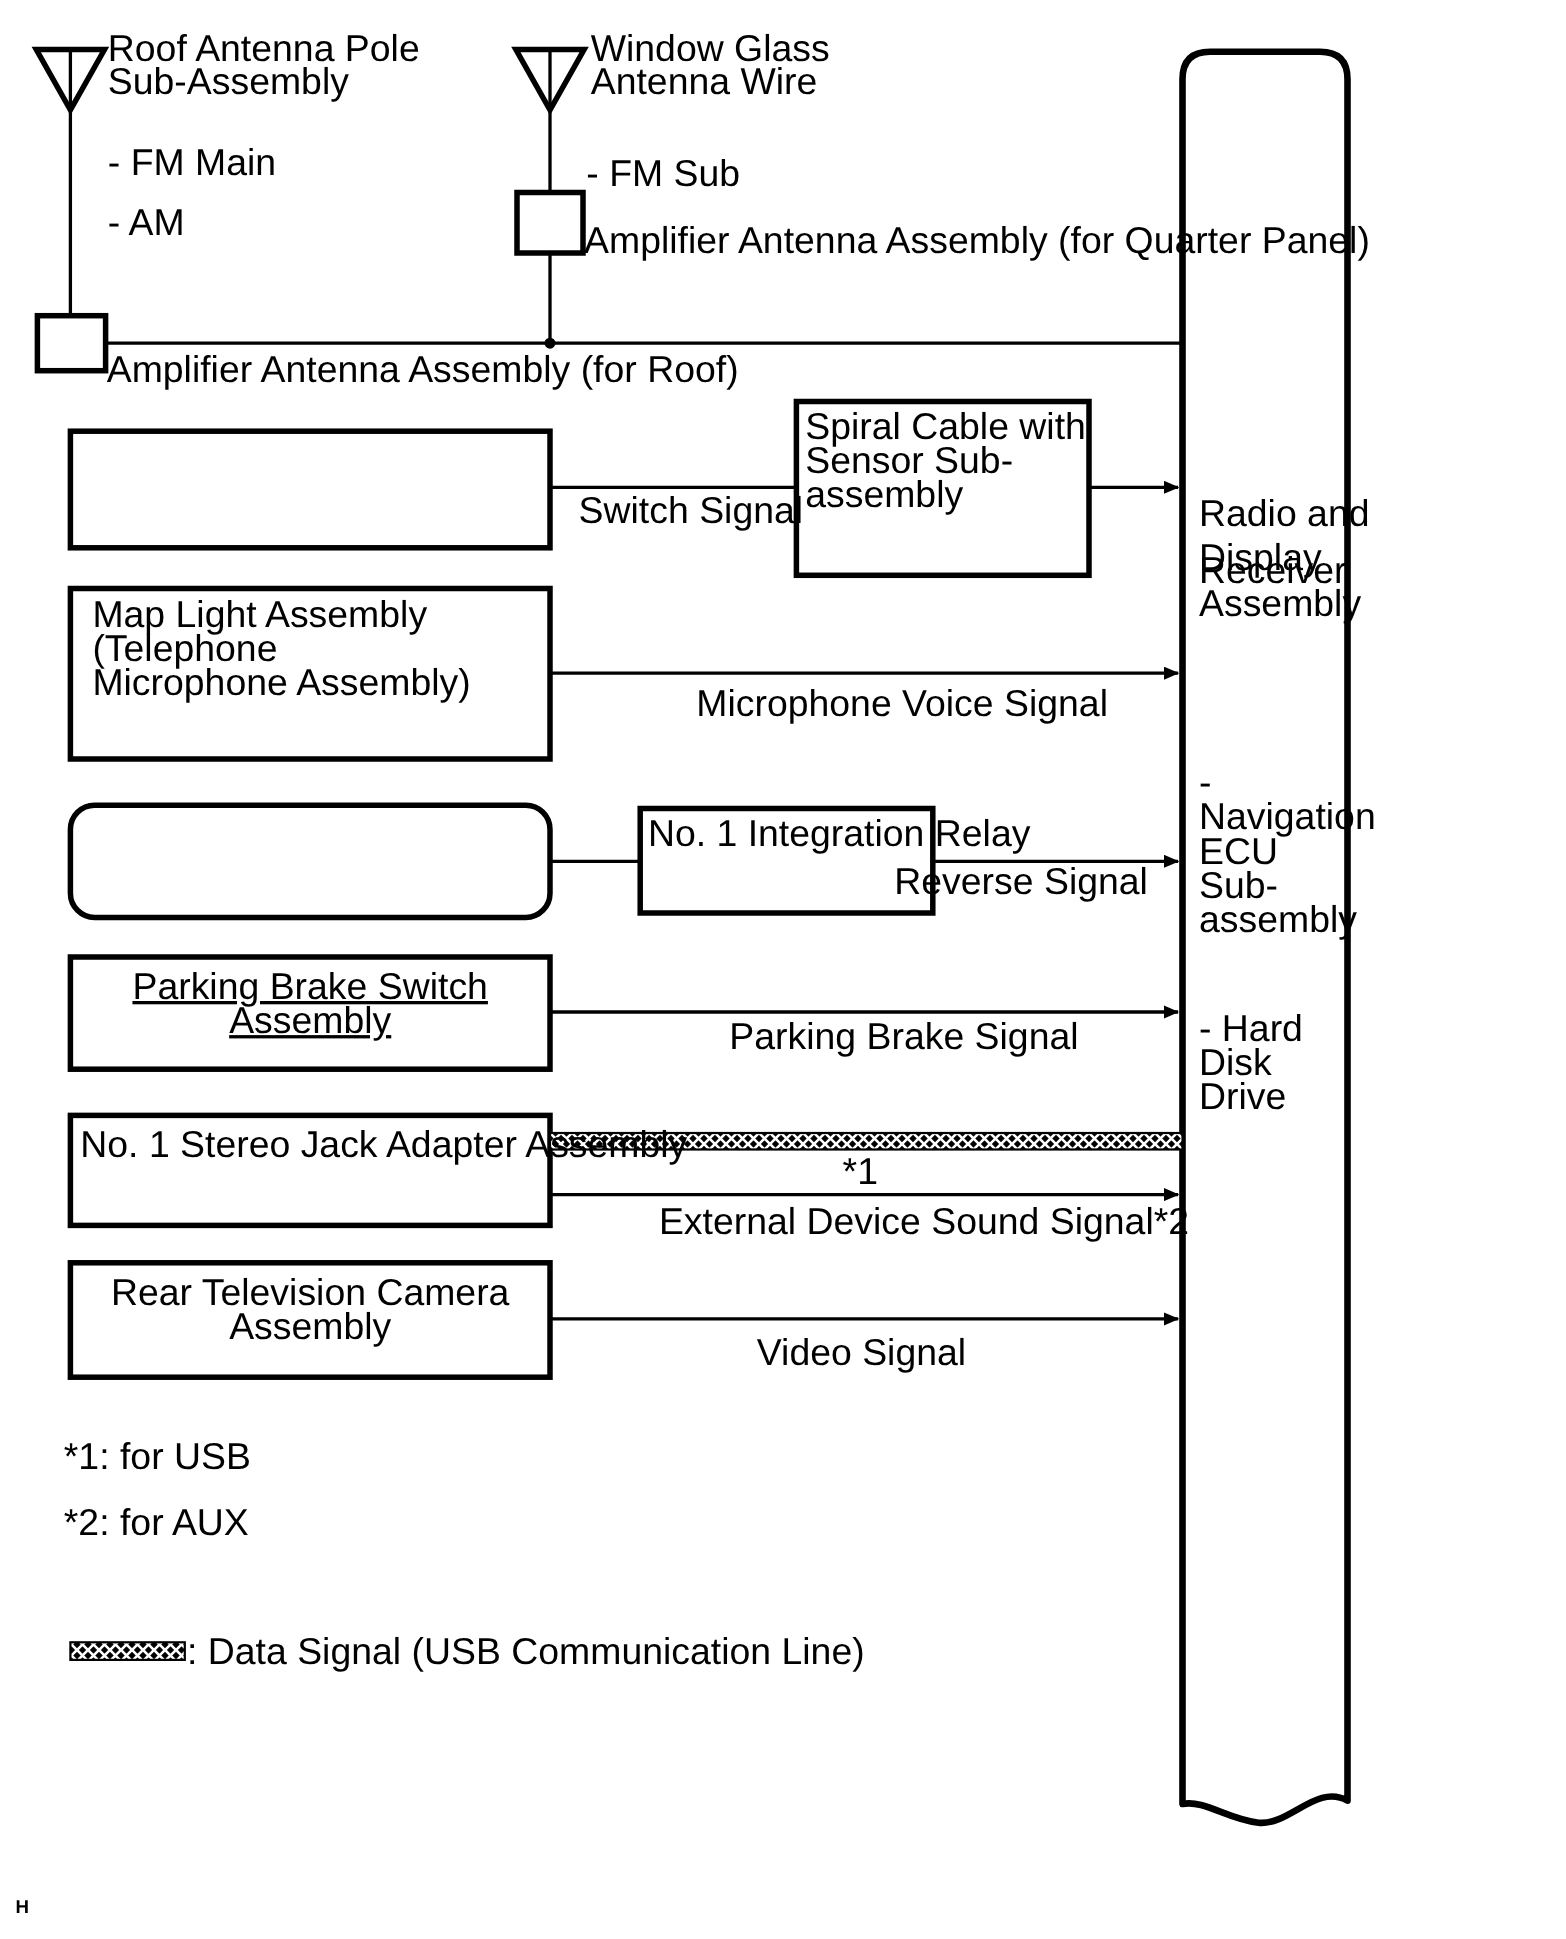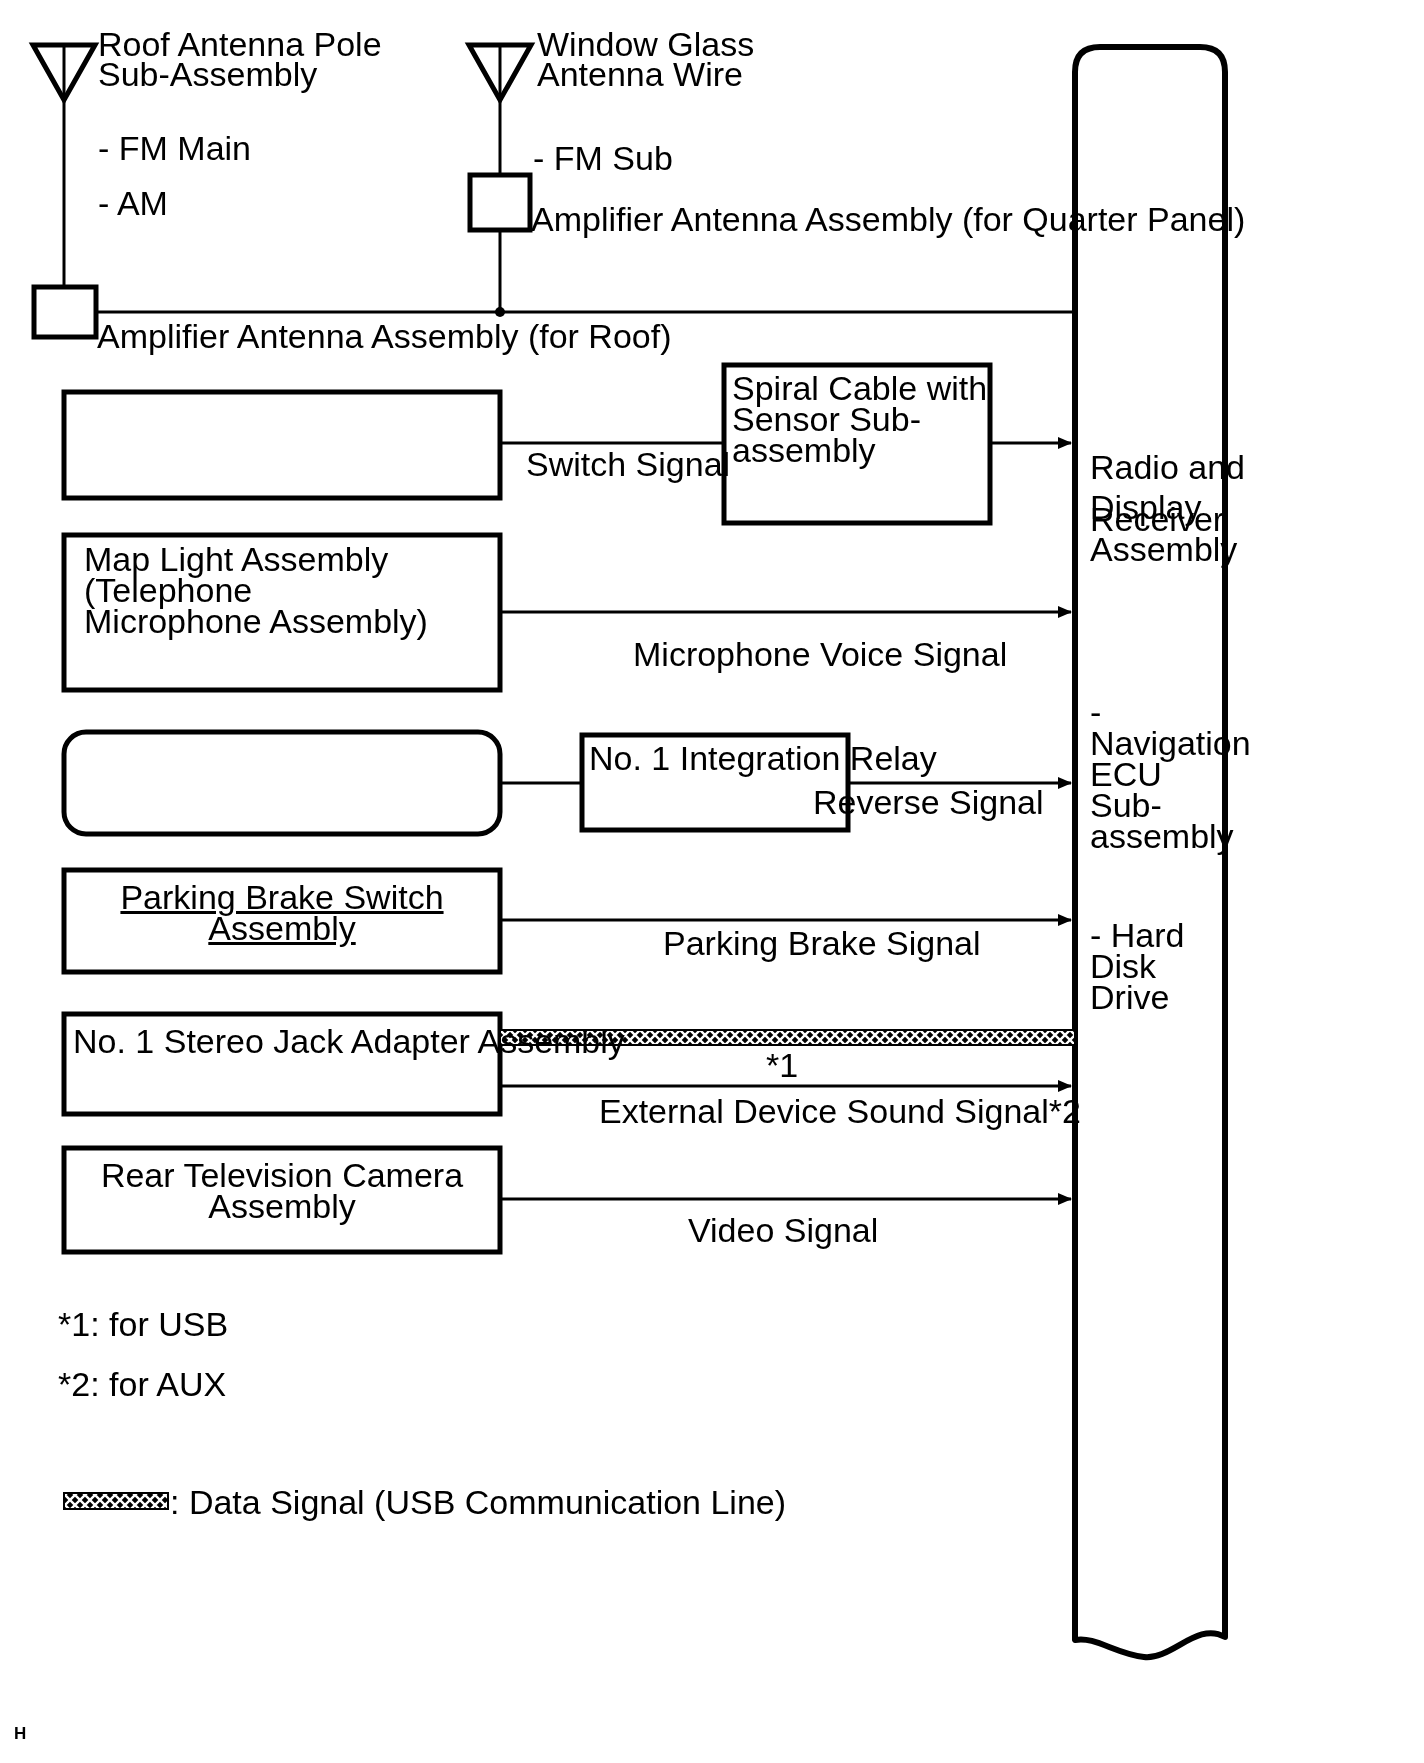--- a/index.html
+++ b/index.html
@@ -137,21 +137,21 @@
 
   <div class="lbl" style="left:589px; top:743px;">No. 1 Integration Relay</div>
 
   <div class="lbl ctr wrap" style="left:64px; top:882px; width:436px;text-decoration:underline;">Parking Brake Switch Assembly</div>
 
   <div class="lbl" style="left:73px; top:1026px;">No. 1 Stereo Jack Adapter Assembly</div>
 
   <div class="lbl ctr wrap" style="left:64px; top:1160px; width:436px;">Rear Television Camera Assembly</div>
 
   <div class="lbl" style="left:526px; top:449px;">Switch Signal</div>
-  <div class="lbl" style="left:633px; top:639px;text-align:center;">Microphone Voice Signal</div>
+  <div class="lbl" style="left:633px; top:625px;text-align:center;">Microphone Voice Signal</div>
   <div class="lbl" style="left:813px; top:787px;">Reverse Signal</div>
   <div class="lbl" style="left:663px; top:928px;">Parking Brake Signal</div>
   <div class="lbl" style="left:766px; top:1050px;">*1</div>
   <div class="lbl" style="left:599px; top:1096px;">External Device Sound Signal*2</div>
   <div class="lbl" style="left:688px; top:1215px;">Video Signal</div>
 
   <div class="lbl" style="left:1090px; top:452px;">Radio and</div>
   <div class="lbl" style="left:1090px; top:492px;">Display</div>
   <div class="lbl" style="left:1090px; top:504px;">Receiver</div>
   <div class="lbl" style="left:1090px; top:534px;">Assembly</div>

